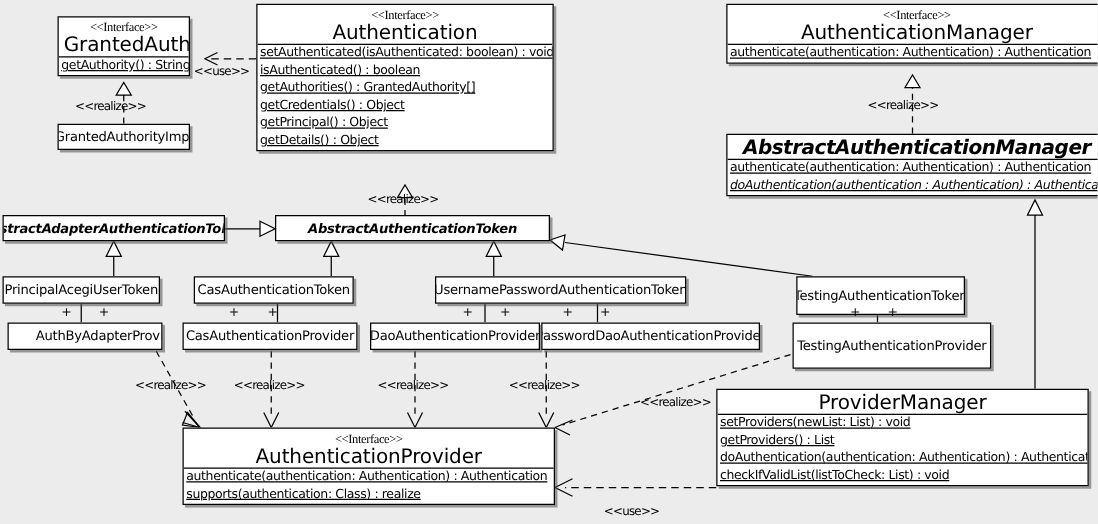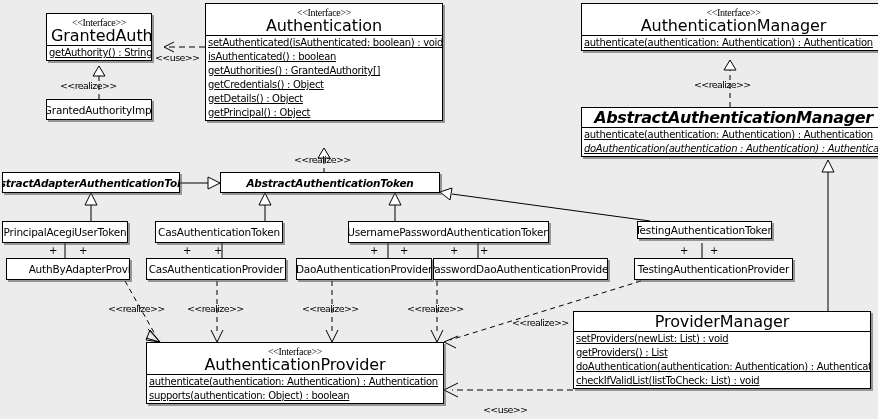--- a/index.html
+++ b/index.html
@@ -205,22 +205,22 @@
     <div class="hdr">
       <span class="stereo">&lt;&lt;Interface&gt;&gt;</span>
       <span class="cname">Authentication</span>
     </div>
     <div class="sep"></div>
     <div class="ops">
       <div class="op">setAuthenticated(isAuthenticated: boolean) : void</div>
       <div class="op">isAuthenticated() : boolean</div>
       <div class="op">getAuthorities() : GrantedAuthority[]</div>
       <div class="op">getCredentials() : Object</div>
+      <div class="op">getPrincipal() : Object</div>
       <div class="op">getDetails() : Object</div>
-      <div class="op">getPrincipal() : Object</div>
     </div>
   </div>
 
   <div class="uml" style="left:581px;top:3px;width:305px;">
     <div class="hdr">
       <span class="stereo">&lt;&lt;Interface&gt;&gt;</span>
       <span class="cname">AuthenticationManager</span>
     </div>
     <div class="sep"></div>
     <div class="ops">
@@ -252,53 +252,53 @@
   </div>
 
   <div class="uml simple" style="left:348px;top:221px;width:201px;height:22px;">
     <span class="cname">UsernamePasswordAuthenticationToken</span>
   </div>
 
   <div class="uml simple" style="left:155px;top:221px;width:128px;height:22px;">
     <span class="cname">CasAuthenticationToken</span>
   </div>
 
-  <div class="uml simple" style="left:637px;top:221px;width:135px;height:18px;">
+  <div class="uml simple" style="left:637px;top:221px;width:135px;height:31px;">
     <span class="cname">TestingAuthenticationToken</span>
   </div>
 
   <div class="uml simple" style="left:6px;top:258px;width:124px;height:22px;padding-left:40px;">
     <span class="cname">AuthByAdapterProvider</span>
   </div>
 
   <div class="uml simple" style="left:296px;top:258px;width:136px;height:22px;">
     <span class="cname">DaoAuthenticationProvider</span>
   </div>
 
   <div class="uml simple" style="left:146px;top:258px;width:140px;height:22px;">
     <span class="cname">CasAuthenticationProvider</span>
   </div>
 
   <div class="uml simple" style="left:433px;top:258px;width:175px;height:22px;">
     <span class="cname">PasswordDaoAuthenticationProvider</span>
   </div>
 
-  <div class="uml simple" style="left:634px;top:258px;width:159px;height:22px;">
+  <div class="uml simple" style="left:634px;top:258px;width:159px;height:37px;">
     <span class="cname">TestingAuthenticationProvider</span>
   </div>
 
   <div class="uml" style="left:146px;top:342px;width:298px;">
     <div class="hdr">
       <span class="stereo">&lt;&lt;Interface&gt;&gt;</span>
       <span class="cname">AuthenticationProvider</span>
     </div>
     <div class="sep"></div>
     <div class="ops">
       <div class="op">authenticate(authentication: Authentication) : Authentication</div>
-      <div class="op">supports(authentication: Object) : boolean</div>
+      <div class="op">supports(authentication: Class) : realize</div>
     </div>
   </div>
 
   <div class="uml" style="left:573px;top:311px;width:298px;">
     <div class="hdr" style="padding-top:3px;padding-bottom:3px;">
       <span class="cname">ProviderManager</span>
     </div>
     <div class="sep"></div>
     <div class="ops">
       <div class="op">setProviders(newList: List) : void</div>

